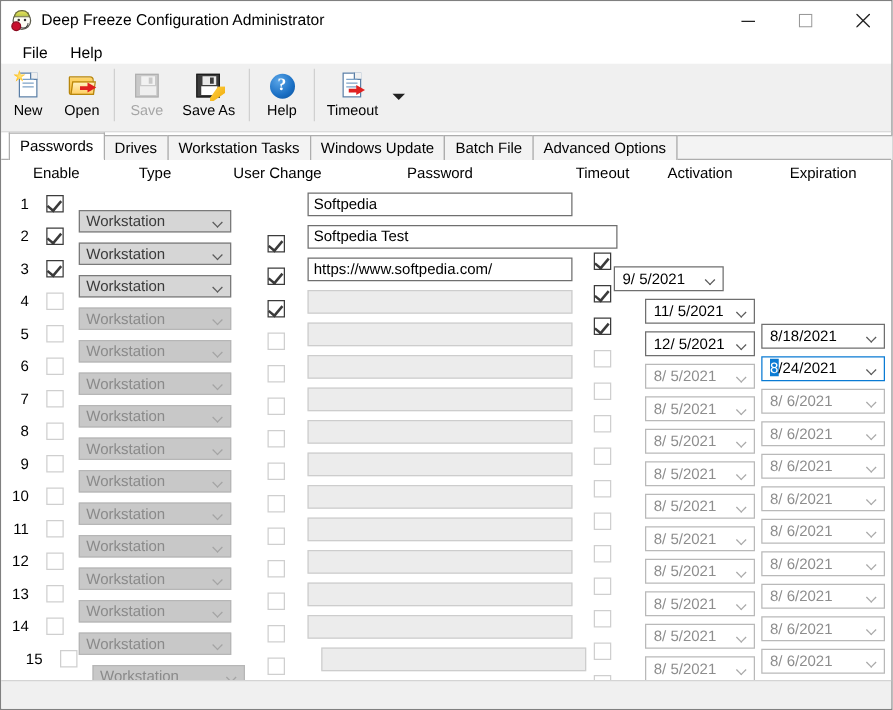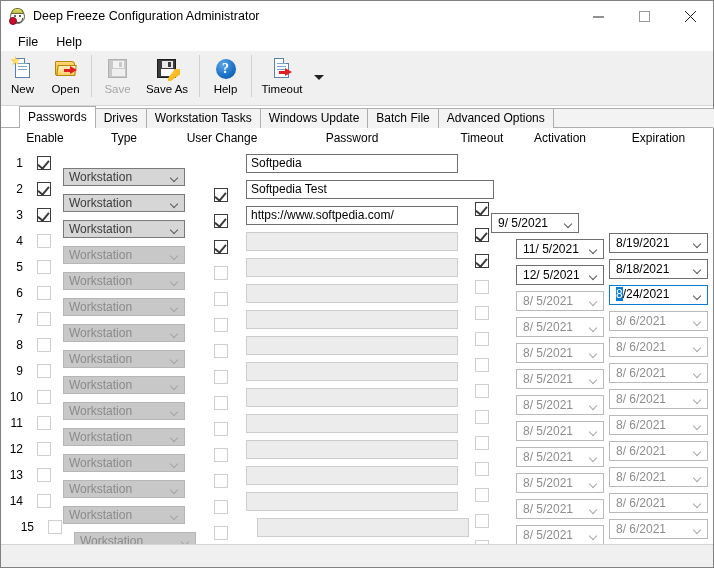--- a/index.html
+++ b/index.html
@@ -96,21 +96,21 @@
   #tabstrip{
     height:22px;min-height:22px;background:#ffffff;display:flex;align-items:flex-end;
     padding-left:6px;position:relative;
   }
   #tabstrip:after{content:"";position:absolute;left:0;right:0;bottom:0;height:1px;background:#adadad;}
   .tab{
     height:20px;line-height:19px;padding:0 8px;font-size:12px;color:#000;
     background:#f3f3f3;border:1px solid #adadad;border-bottom:none;
     margin-right:-1px;box-sizing:border-box;position:relative;z-index:1;
   }
-  .tab.active{background:#ffffff;height:22px;line-height:21px;z-index:3;border-color:#adadad;margin-left:12px;}
+  .tab.active{background:#ffffff;height:22px;line-height:21px;z-index:3;border-color:#adadad;}
   .tab.active:after{content:"";position:absolute;left:0;right:0;bottom:-1px;height:2px;background:#fff;}
   #tab-filler{flex:1;height:20px;border:1px solid #adadad;border-bottom:none;border-right:none;background:#f3f3f3;box-sizing:border-box;margin-right:-1px;}
 
   
   #grid-wrap{flex:1;position:relative;background:#ffffff;overflow:hidden;}
   #headerrow{position:absolute;left:0;top:0;right:0;height:22px;z-index:2;}
   .hdr{position:absolute;top:3px;font-size:12px;color:#000;text-align:center;}
   .row{position:absolute;left:0;right:0;height:26px;z-index:2;}
   .rownum{position:absolute;left:0;width:22px;text-align:right;font-size:12px;line-height:26px;color:#000;}
   .cell{position:absolute;top:4px;}
@@ -297,21 +297,20 @@
           </div>
           <div class="cell combo" style="left: 62px; width: 122px; top: 4px;">Workstation<div class="car"></div></div>
           <div class="cell cb" style="left: 213px; top: 6px;">
             <div class="tick"></div>
           </div>
           <div class="cell txt" style="left: 245px; width: 212px; top: 4px;">Softpedia</div>
           <div class="cell cb" style="left: 474px; top: 6px;">
             <div class="tick"></div>
           </div>
           <div class="cell date" style="left: 490px; width: 88px; top: 3px;"><span>9/ 5/2021</span><div class="car"></div></div>
-          <div class="cell date" style="left: 608px; width: 99px; top: 3px;"><span>8/19/2021</span><div class="car"></div></div>
         </div>
         <div class="row" style="top: 48px;">
           <div class="rownum">2</div>
           <div class="cell cb" style="left: 36px; top: 6px;">
             <div class="tick"></div>
           </div>
           <div class="cell combo" style="left: 62px; width: 122px; top: 4px;">Workstation<div class="car"></div></div>
           <div class="cell cb" style="left: 213px; top: 6px;">
             <div class="tick"></div>
           </div>

